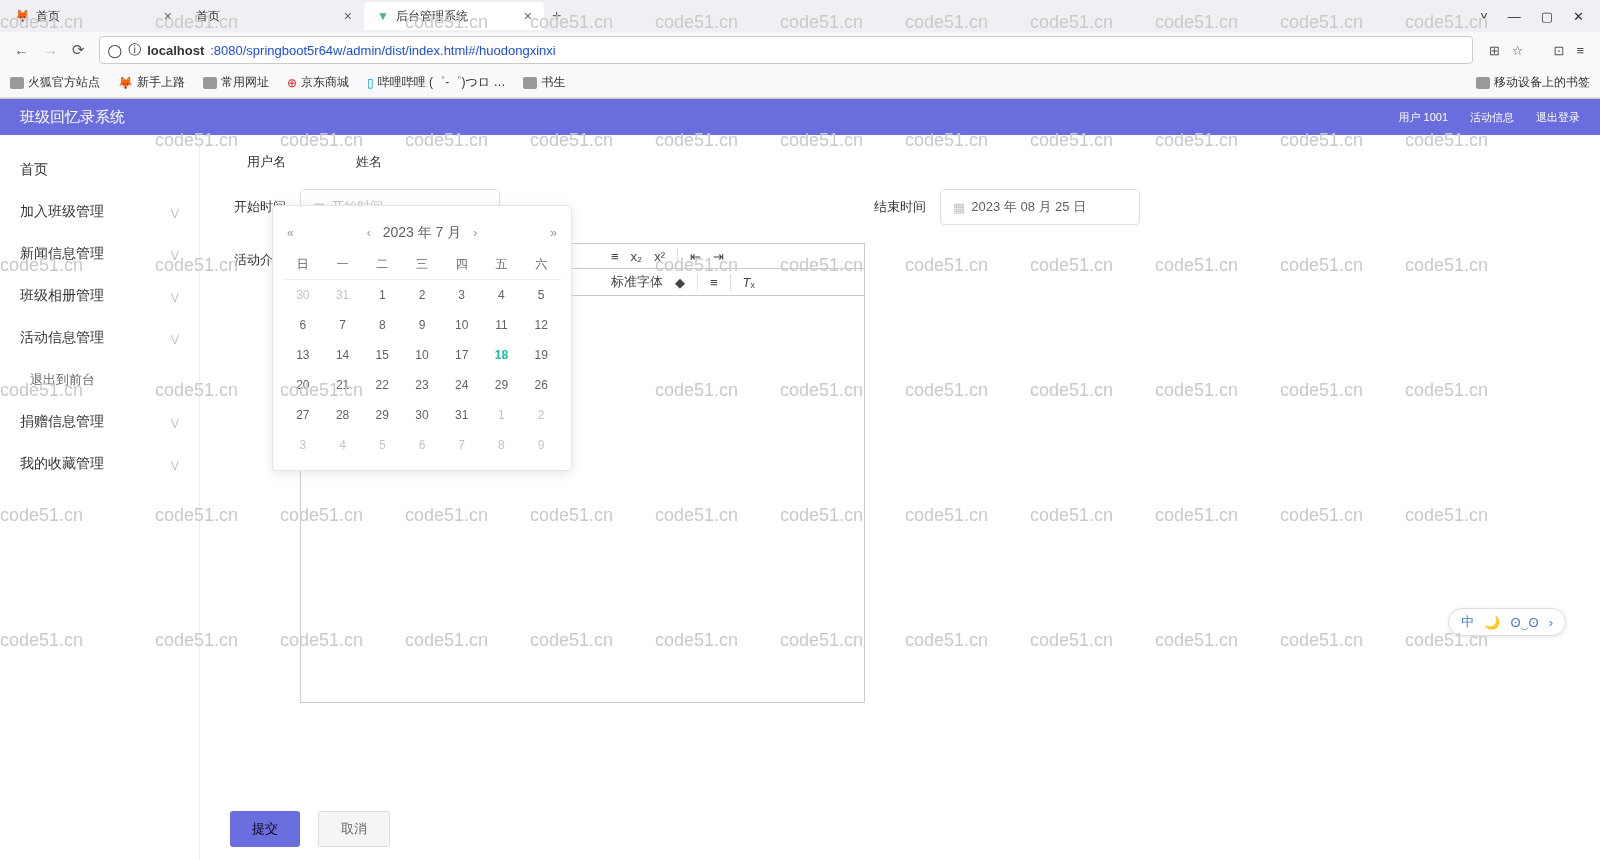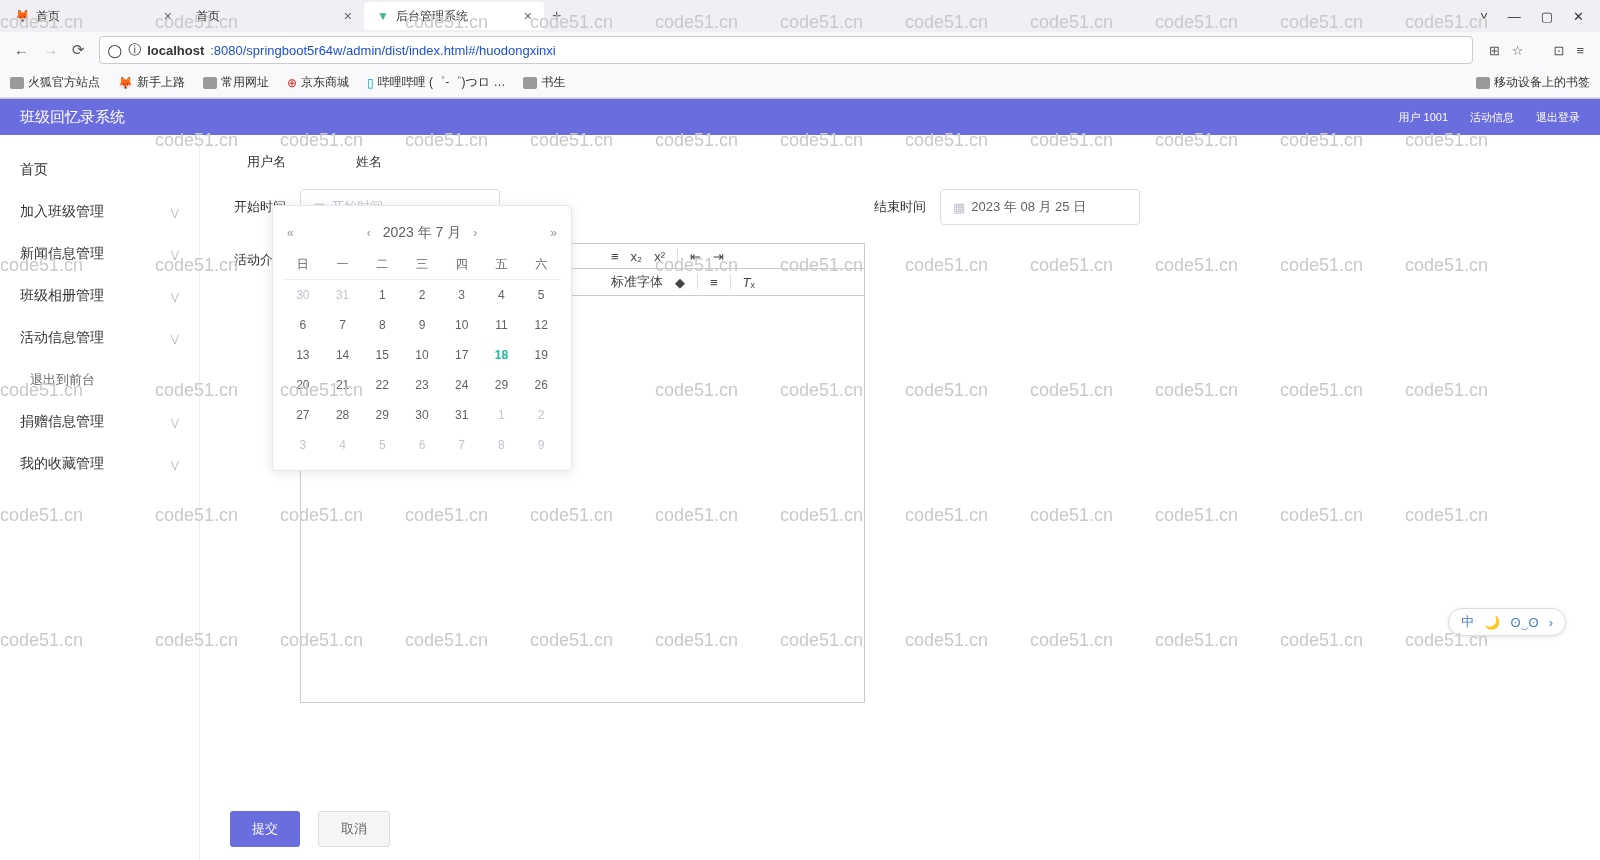--- a/index.html
+++ b/index.html
@@ -36,21 +36,21 @@
 .form-label{font-size:13px;color:#333;min-width:56px;text-align:right}
 .text-input{width:530px;height:36px;border:1px solid #dcdfe6;border-radius:4px;padding:0 12px;font-size:13px;color:#606266}
 .date-input{width:200px;height:36px;border:1px solid #dcdfe6;border-radius:4px;padding:0 12px;font-size:13px;color:#606266;display:flex;align-items:center;gap:6px}
 .date-input.ph{color:#c0c4cc}
 .cal-icon{color:#c0c4cc;font-size:13px}
 .editor{width:565px;border:1px solid #ccc;min-height:460px}
 .toolbar{border-bottom:1px solid #ccc;padding:4px 8px;display:flex;flex-wrap:wrap;gap:12px;align-items:center;color:#444;font-size:13px}
 .tb-sep{width:1px;height:16px;background:#ddd}
 .submit-row{position:absolute;bottom:14px;left:30px;display:flex;gap:18px}
 .btn{height:36px;padding:0 22px;border:none;border-radius:3px;font-size:13px;cursor:pointer}
-.btn-primary{background:#6a6dde;color:#ffffff}
+.btn-primary{background:#6a6dde;color:#000000}
 .btn-default{background:#f5f5f5;color:#666;border:1px solid #ddd}
 .datepicker{position:absolute;top:70px;left:72px;width:300px;background:#fff;border:1px solid #e4e7ed;box-shadow:0 2px 12px rgba(0,0,0,.1);border-radius:4px;padding:10px;z-index:100}
 .dp-head{display:flex;align-items:center;justify-content:center;gap:8px;padding:8px 0;color:#606266;font-size:14px}
 .dp-nav{color:#909399;cursor:pointer;font-size:12px;padding:0 4px}
 .dp-nav.left{margin-right:auto}
 .dp-nav.right{margin-left:auto}
 .dp-grid{display:grid;grid-template-columns:repeat(7,1fr);text-align:center;font-size:12px}
 .dp-wh{color:#606266;padding:6px 0;border-bottom:1px solid #ebeef5;font-weight:400}
 .dp-day{padding:8px 0;color:#606266;cursor:pointer}
 .dp-day.muted{color:#c0c4cc}

